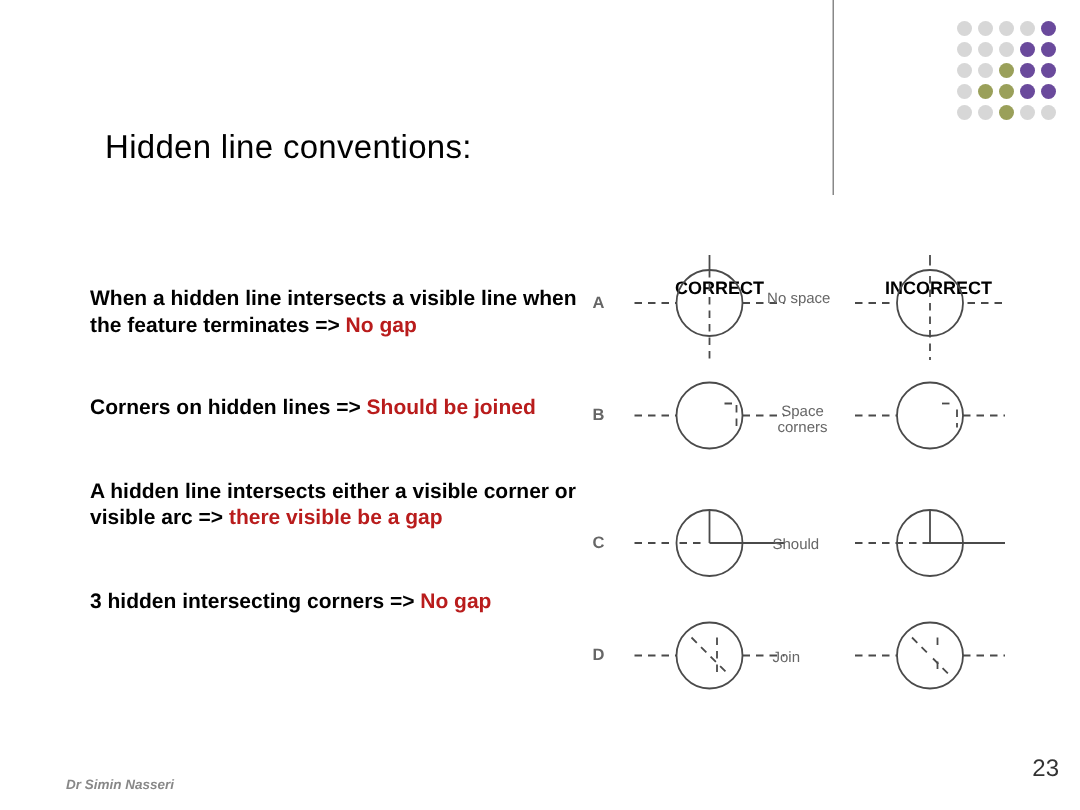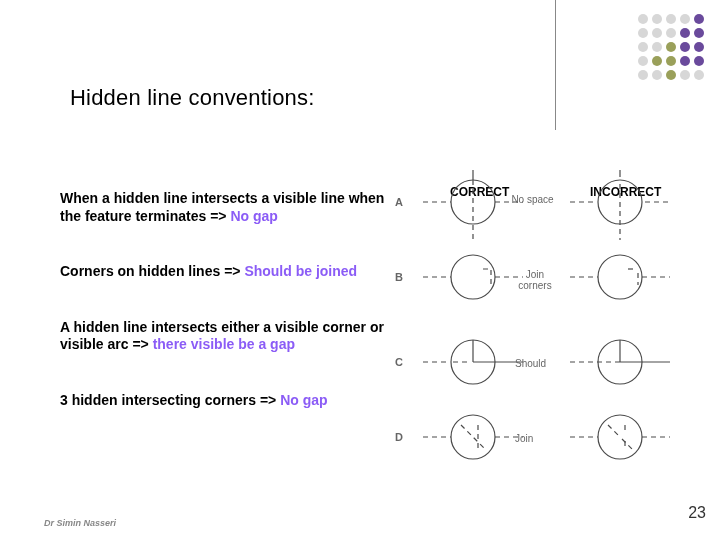--- a/index.html
+++ b/index.html
@@ -39,21 +39,21 @@
   .rules{
     position:absolute;
     left:60px;top:190px;
     width:330px;
     font-size:14px;
     font-weight:bold;
     line-height:1.25;
   }
   .rule{margin-bottom:38px}
   .rule.last{margin-bottom:0}
-  .gr{color:#8b5cf6}
+  .gr{color:#b91c1c}
   .footer{
     position:absolute;
     left:30px;bottom:12px;
     font-size:9px;
     font-style:italic;
     font-weight:bold;
     color:#888;
     line-height:1.15;
     margin-left:14px;
   }
@@ -181,21 +181,21 @@
   </div>
 
   <div class="row rowB">
     <div class="rlbl">B</div>
     <svg style="left:28px;top:0" width="100" height="70">
       <circle cx="50" cy="32" r="22" class="solid"></circle>
       <line x1="0" y1="32" x2="28" y2="32" class="dash"></line>
       <path d="M60 24 L68 24 L68 40" class="dash"></path>
       <line x1="72" y1="32" x2="100" y2="32" class="dash"></line>
     </svg>
-    <div class="caption" style="left:115px;top:24px;width:50px">Join corners</div>
+    <div class="caption" style="left:115px;top:24px;width:50px">Space corners</div>
     <svg style="left:175px;top:0" width="100" height="70">
       <circle cx="50" cy="32" r="22" class="solid"></circle>
       <line x1="0" y1="32" x2="28" y2="32" class="dash"></line>
       <line x1="58" y1="24" x2="66" y2="24" class="dash"></line>
       <line x1="68" y1="28" x2="68" y2="40" class="dash"></line>
       <line x1="72" y1="32" x2="100" y2="32" class="dash"></line>
     </svg>
   </div>
 
   <div class="row rowC">

